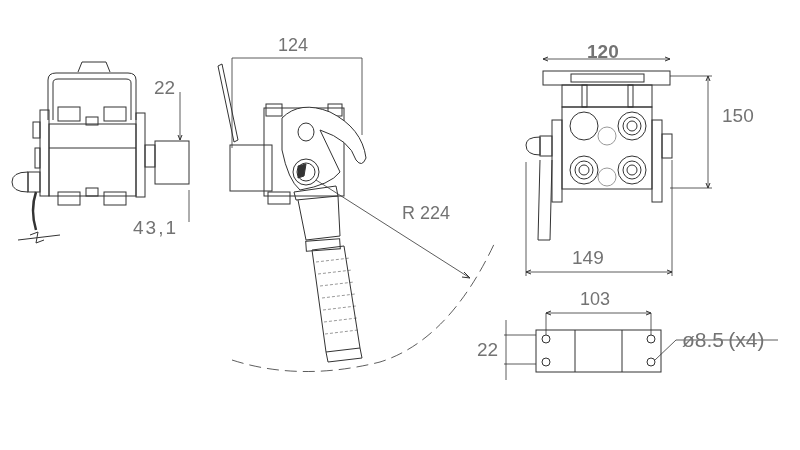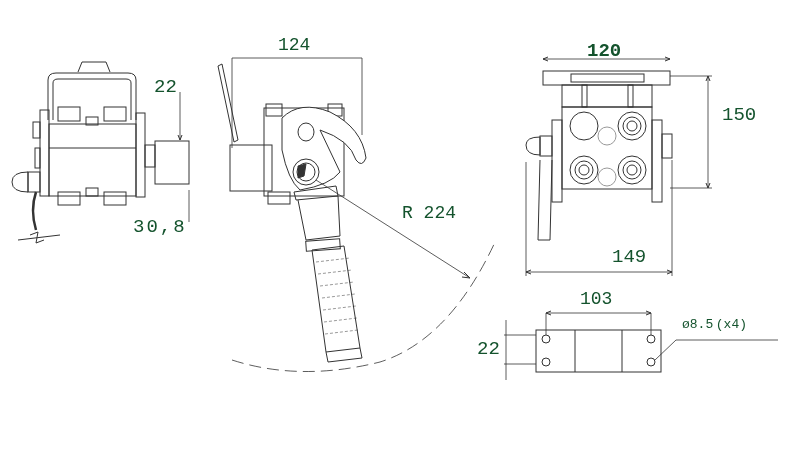--- a/index.html
+++ b/index.html
@@ -1,18 +1,18 @@
 <!DOCTYPE html>
 <html><head>
 <meta charset="utf-8">
 <style>
   html, body { margin:0; padding:0; background:#ffffff; }
   body { width:800px; height:450px; position:relative; overflow:hidden; font-family:"DejaVu Sans", sans-serif; }
   svg { position:absolute; left:0; top:0; }
-  .dim { position:absolute; color:#14532d; font-family:Liberation Mono, monospace; white-space:nowrap; line-height:1; }
+  .dim { position:absolute; color:#737373; font-family:Liberation Sans, sans-serif; white-space:nowrap; line-height:1; }
 </style>
 </head>
 <body>
 
 <svg width="800" height="450" viewBox="0 0 800 450" fill="none" stroke="#333" stroke-width="1">
 
   <g>
 
     <path d="M78 72 L82 62 L106 62 L110 72"></path>
     <path d="M48 120 L48 80 Q48 73 56 73 L128 73 Q136 73 136 80 L136 120"></path>
@@ -150,21 +150,21 @@
 
     <line x1="504" y1="335" x2="536" y2="335" stroke-width="0.8"></line>
     <line x1="504" y1="364" x2="536" y2="364" stroke-width="0.8"></line>
     <line x1="506" y1="320" x2="506" y2="380" stroke-width="0.8"></line>
 
     <path d="M655 360 L676 340 L778 340" stroke-width="0.8"></path>
   </g>
 </svg>
 
 <span class="dim" style="left:154px;top:78px;font-size:19px;">22</span>
-<span class="dim" style="left:133px;top:218px;font-size:19px;letter-spacing:2px;">30,8</span>
+<span class="dim" style="left:133px;top:218px;font-size:19px;letter-spacing:2px;">43,1</span>
 <span class="dim" style="left:278px;top:36px;font-size:18px;">124</span>
 <span class="dim" style="left:402px;top:204px;font-size:18px;">R  224</span>
 <span class="dim" style="left:587px;top:42px;font-size:19px;font-weight:bold;">120</span>
 <span class="dim" style="left:722px;top:106px;font-size:19px;">150</span>
-<span class="dim" style="left:612px;top:248px;font-size:19px;">149</span>
+<span class="dim" style="left:572px;top:248px;font-size:19px;">149</span>
 <span class="dim" style="left:580px;top:290px;font-size:18px;">103</span>
 <span class="dim" style="left:477px;top:340px;font-size:19px;">22</span>
-<span class="dim" style="left:682px;top:318px;font-size:13px;">ø8.5 (x4)</span>
+<span class="dim" style="left:682px;top:329px;font-size:21px;">ø8.5 (x4)</span>
 
 </body></html>

